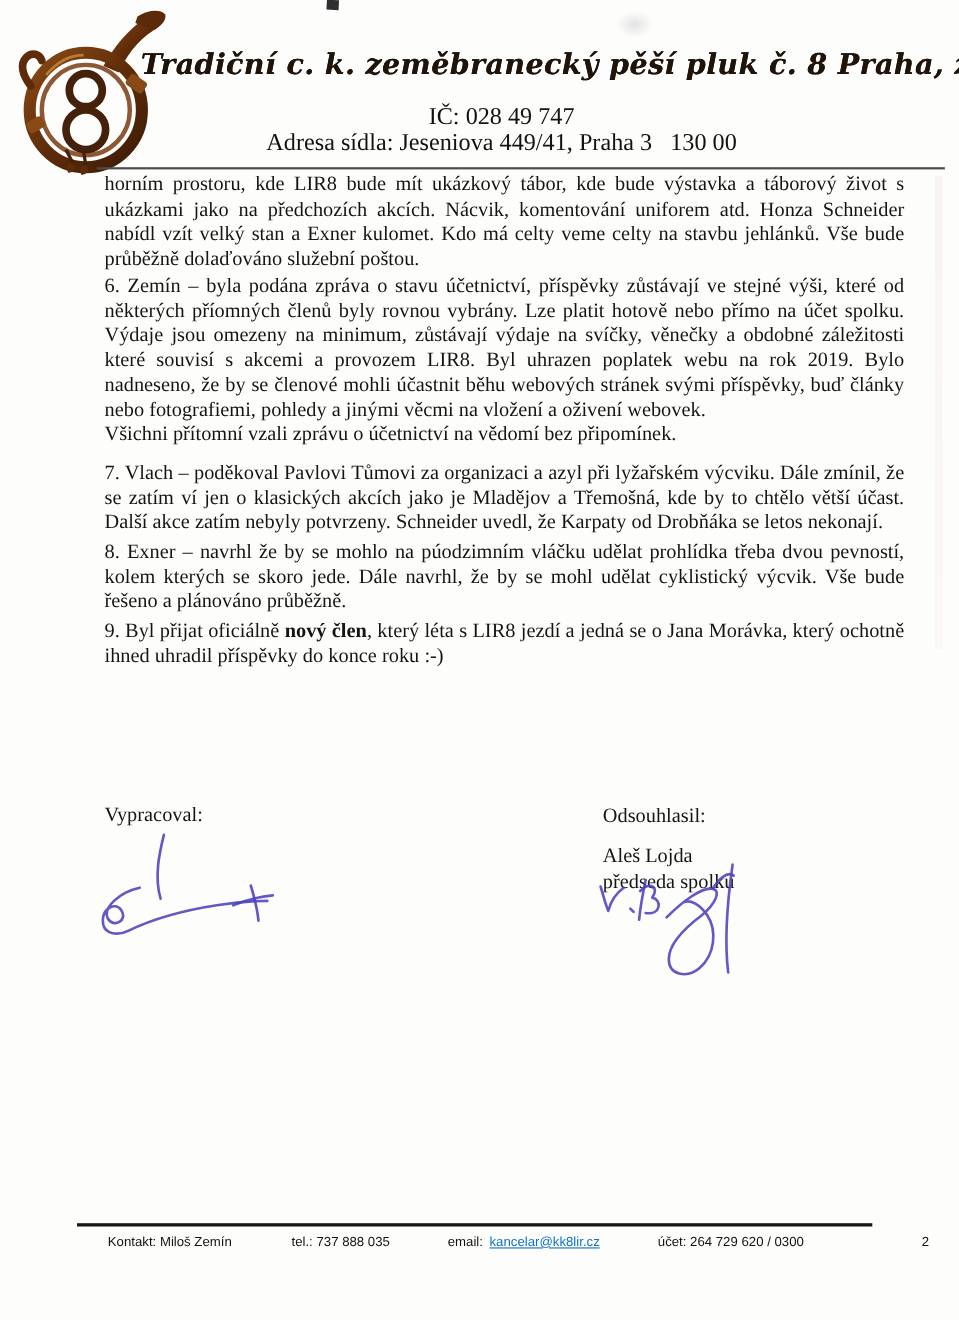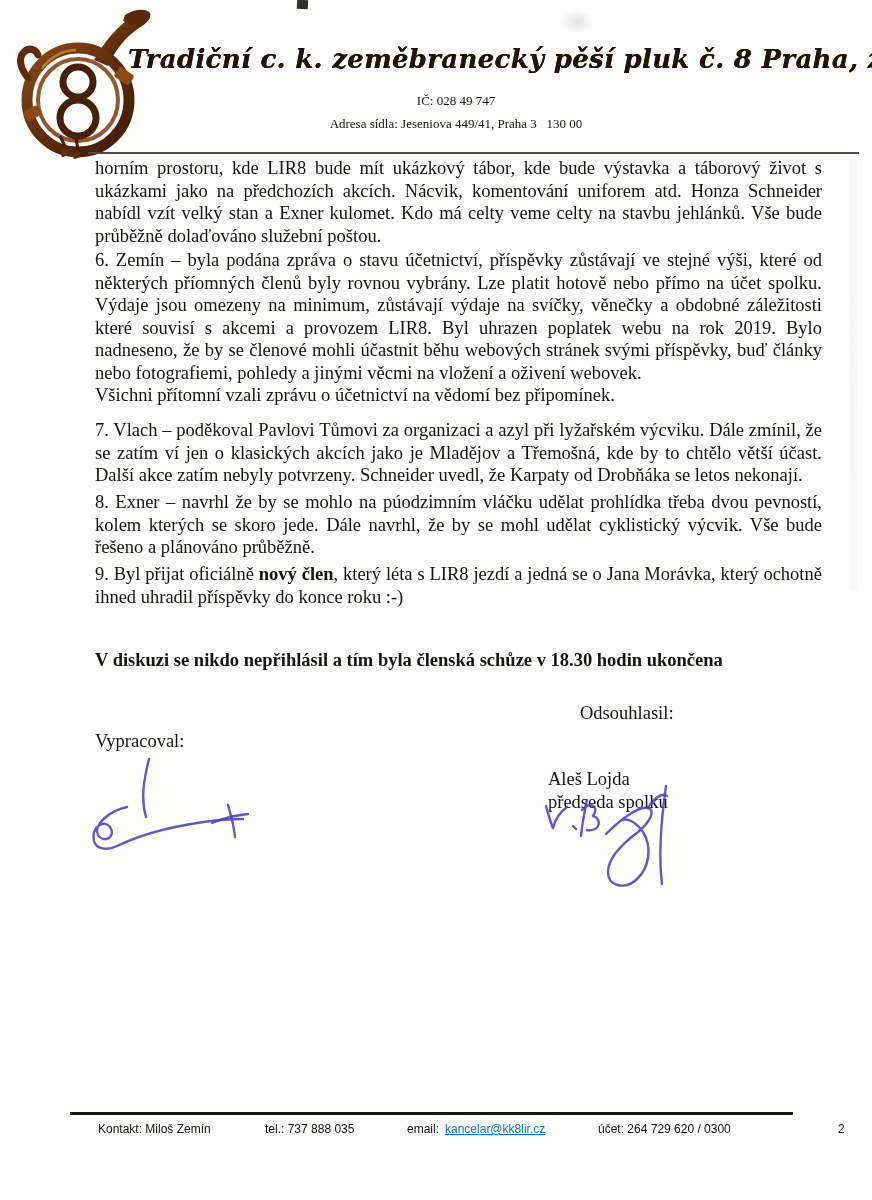--- a/index.html
+++ b/index.html
@@ -12,21 +12,21 @@
 
   
   .logo { position:absolute; left:12px; top:8px; width:140px; height:152px; }
   .org-title {
     position:absolute; left:128px; top:44px; width:700px;
     font-family:"DejaVu Serif", serif; font-style:italic; font-weight:bold;
     font-size:26px; letter-spacing:0.3px; color:#20130a;
     text-shadow:0 0 0.5px #20130a;
     white-space:nowrap;
   }
-  .hdr-center { position:absolute; left:40px; width:832px; text-align:center; font-size:13px; color:#121212; }
+  .hdr-center { position:absolute; left:40px; width:832px; text-align:center; font-size:22px; color:#121212; }
   .ic-line { top:93px; }
   .addr-line { top:116px; white-space:pre; }
   .hdr-rule { position:absolute; left:88px; top:152px; width:771px; height:2px; background:#4d4d4d; }
 
   
   .para {
     position:absolute; left:95px; width:727px;
     font-size:18.5px; line-height:22.6px; text-align:justify; color:#141414;
   }
   .closing { font-weight:bold; text-align:left; }
@@ -86,24 +86,23 @@
   <div class="hdr-center ic-line">IČ: 028 49 747</div>
   <div class="hdr-center addr-line">Adresa sídla: Jeseniova 449/41, Praha 3   130 00</div>
   <div class="hdr-rule"></div>
 
   <div class="para" style="top:157px;">horním prostoru, kde LIR8 bude mít ukázkový tábor, kde bude výstavka a táborový život s ukázkami jako na předchozích akcích. Nácvik, komentování uniforem atd. Honza Schneider nabídl vzít velký stan a Exner kulomet. Kdo má celty veme celty na stavbu jehlánků. Vše bude průběžně dolaďováno služební poštou.</div>
   <div class="para" style="top:249px;">6. Zemín – byla podána zpráva o stavu účetnictví, příspěvky zůstávají ve stejné výši, které od některých příomných členů byly rovnou vybrány. Lze platit hotově nebo přímo na účet spolku. Výdaje jsou omezeny na minimum, zůstávají výdaje na svíčky, věnečky a obdobné záležitosti které souvisí s akcemi a provozem LIR8. Byl uhrazen poplatek webu na rok 2019. Bylo nadneseno, že by se členové mohli účastnit běhu webových stránek svými příspěvky, buď články nebo fotografiemi, pohledy a jinými věcmi na vložení a oživení webovek.</div>
   <div class="para" style="top:384px;">Všichni přítomní vzali zprávu o účetnictví na vědomí bez připomínek.</div>
   <div class="para" style="top:419px;">7. Vlach – poděkoval Pavlovi Tůmovi za organizaci a azyl při lyžařském výcviku. Dále zmínil, že se zatím ví jen o klasických akcích jako je Mladějov a Třemošná, kde by to chtělo větší účast. Další akce zatím nebyly potvrzeny. Schneider uvedl, že Karpaty od Drobňáka se letos nekonají.</div>
   <div class="para" style="top:491px;">8. Exner – navrhl že by se mohlo na púodzimním vláčku udělat prohlídka třeba dvou pevností, kolem kterých se skoro jede. Dále navrhl, že by se mohl udělat cyklistický výcvik. Vše bude řešeno a plánováno průběžně.</div>
   <div class="para" style="top:563px;"><span>9. Byl přijat oficiálně </span><span style="font-weight:bold;">nový člen</span><span>, který léta s LIR8 jezdí a jedná se o Jana Morávka, který ochotně ihned uhradil příspěvky do konce roku :-)</span></div>
-  <div class="para closing" style="top:649px;">V diskuzi se nikdo nepřihlásil a tím byla členská schůze v 18.30 hodin ukončena</div>
 
   <div class="sig-label" style="left:95px; top:731px;">Vypracoval:</div>
-  <div class="sig-label" style="left:548px; top:703px;margin-left:32px;">Odsouhlasil:</div>
+  <div class="sig-label" style="left:548px; top:732px;">Odsouhlasil:</div>
 
   <div class="sig-block" style="left:548px; top:768px;">
     <div>Aleš Lojda</div>
     <div>předseda spolku</div>
   </div>
 
   <svg class="sig-svg" style="left:85px; top:757px;" width="200" height="98" viewBox="0 0 200 98" aria-hidden="true">
     <path d="M64 2 C60 18 55 40 61 60"></path>
     <path d="M42 50 C24 54 8 68 13 78 C18 87 32 80 25 70 C19 62 6 70 9 84 C11 92 22 94 32 89 C55 78 86 70 112 66 C130 63 146 62 158 62"></path>
     <path d="M143 48 C146 58 149 70 150 80"></path>

